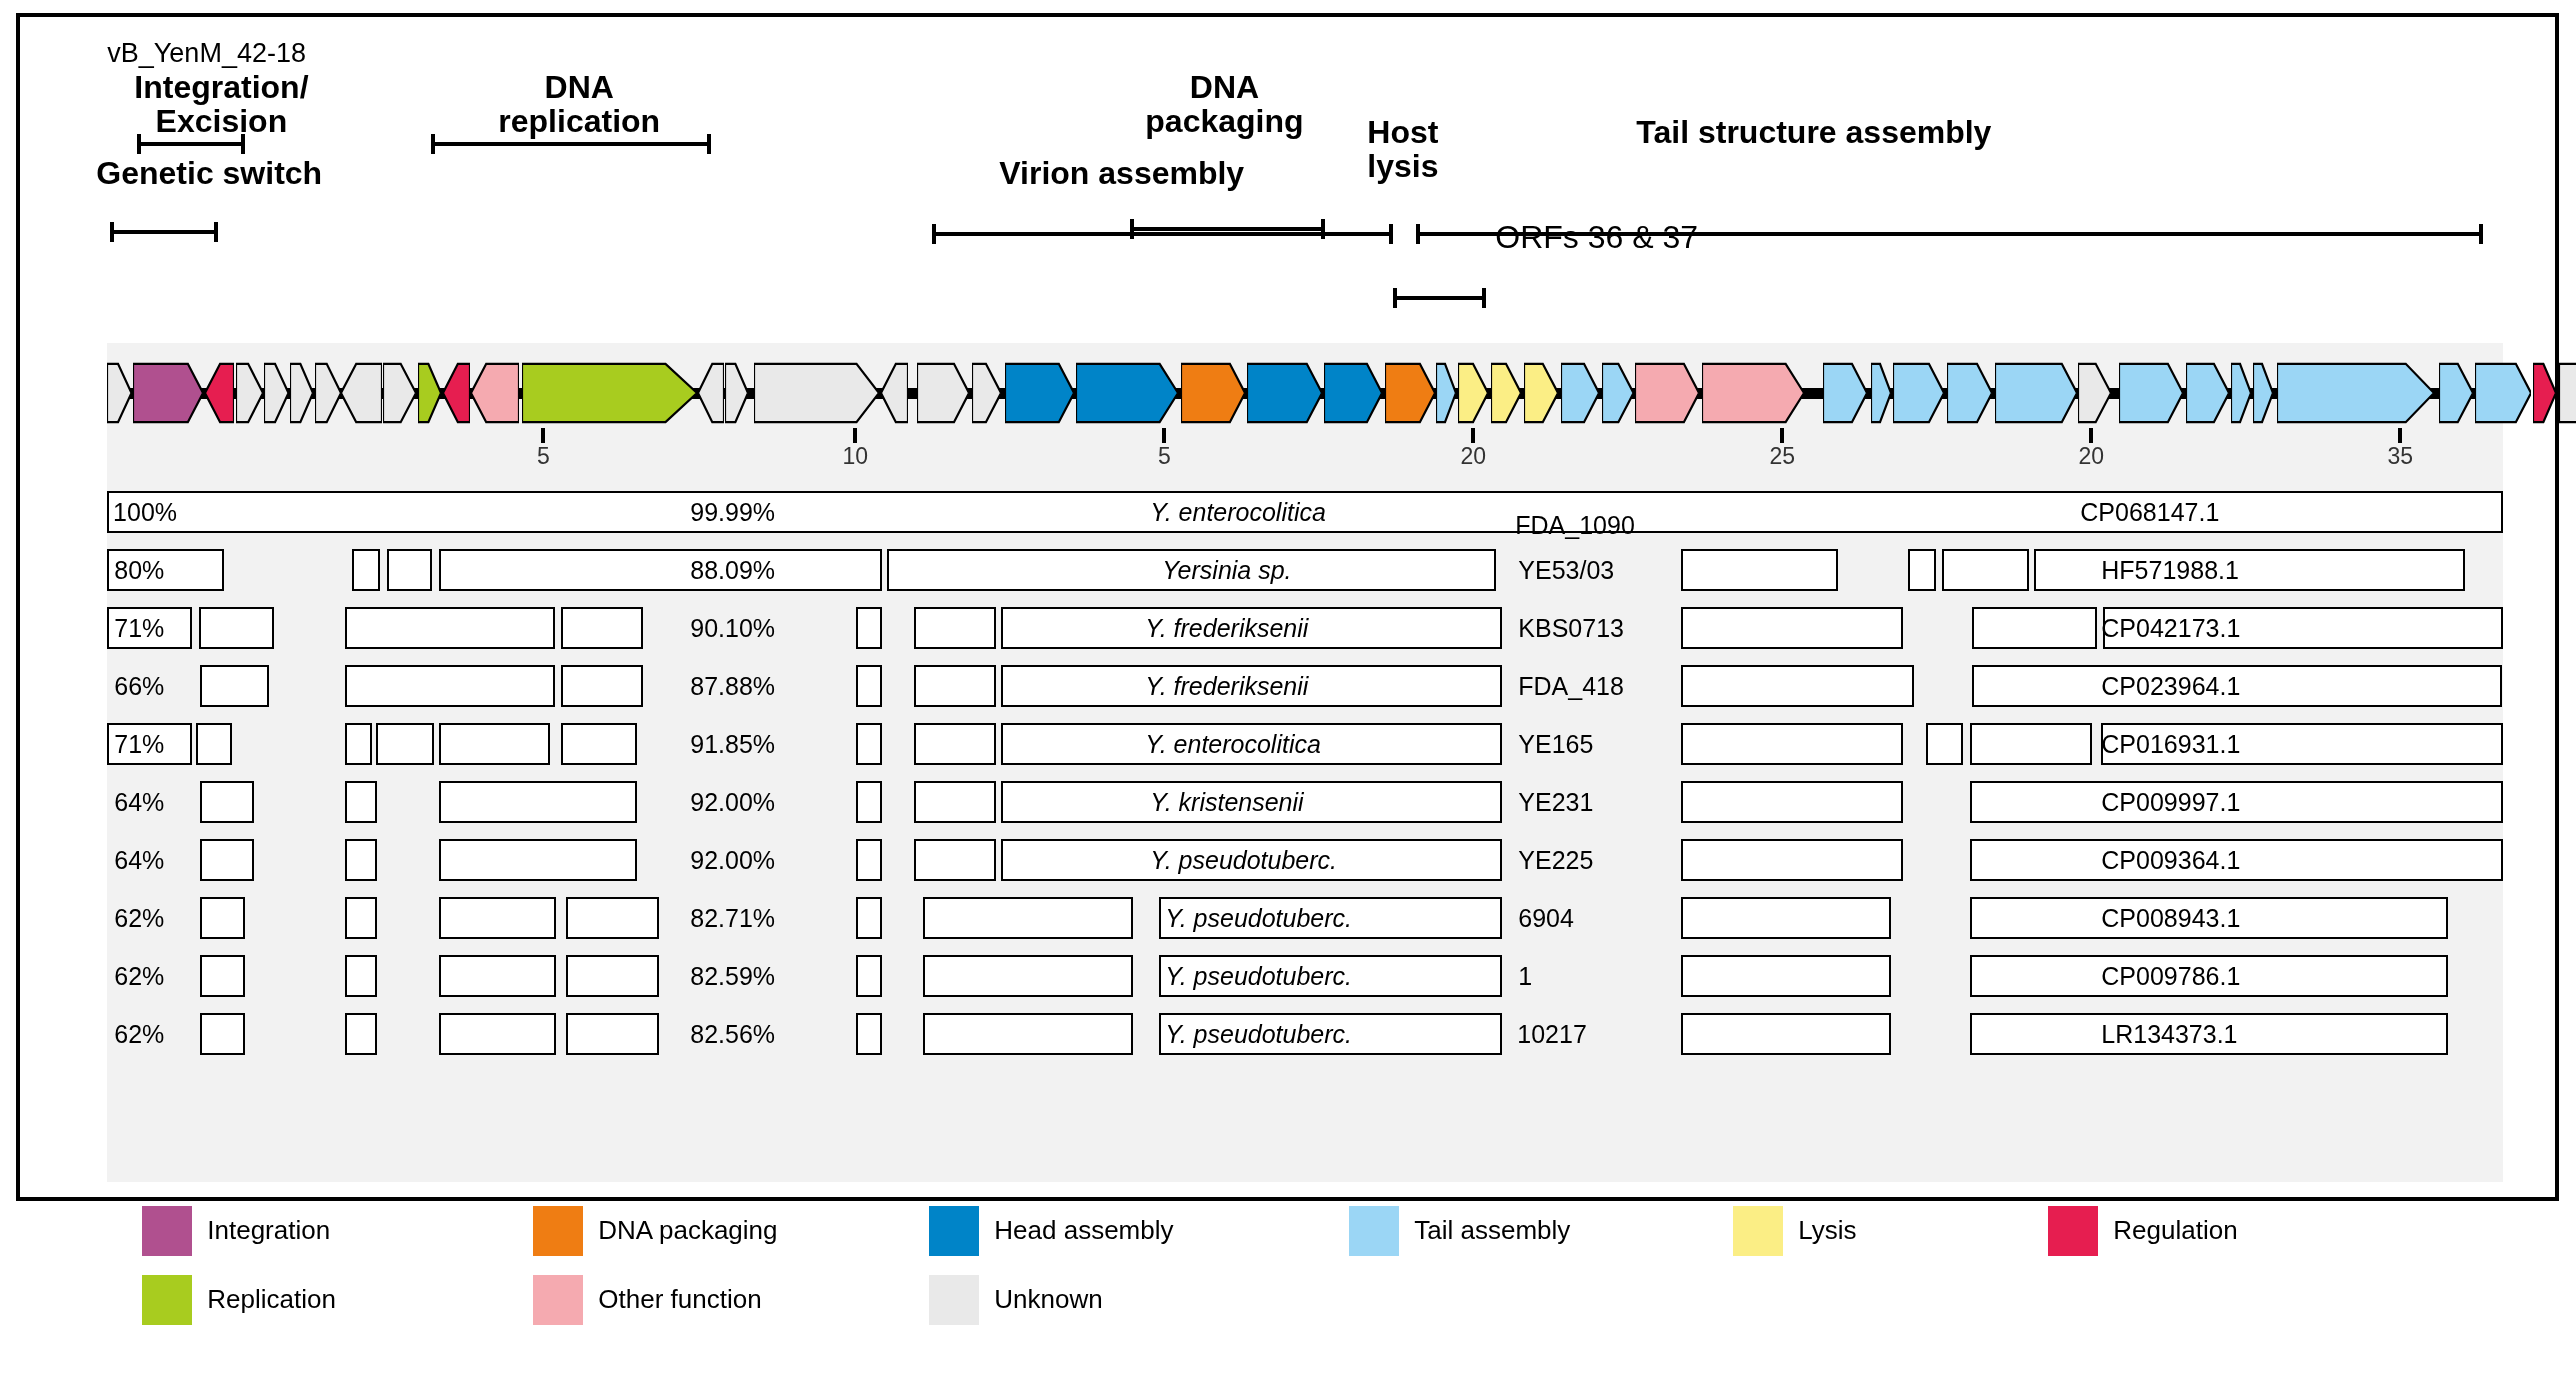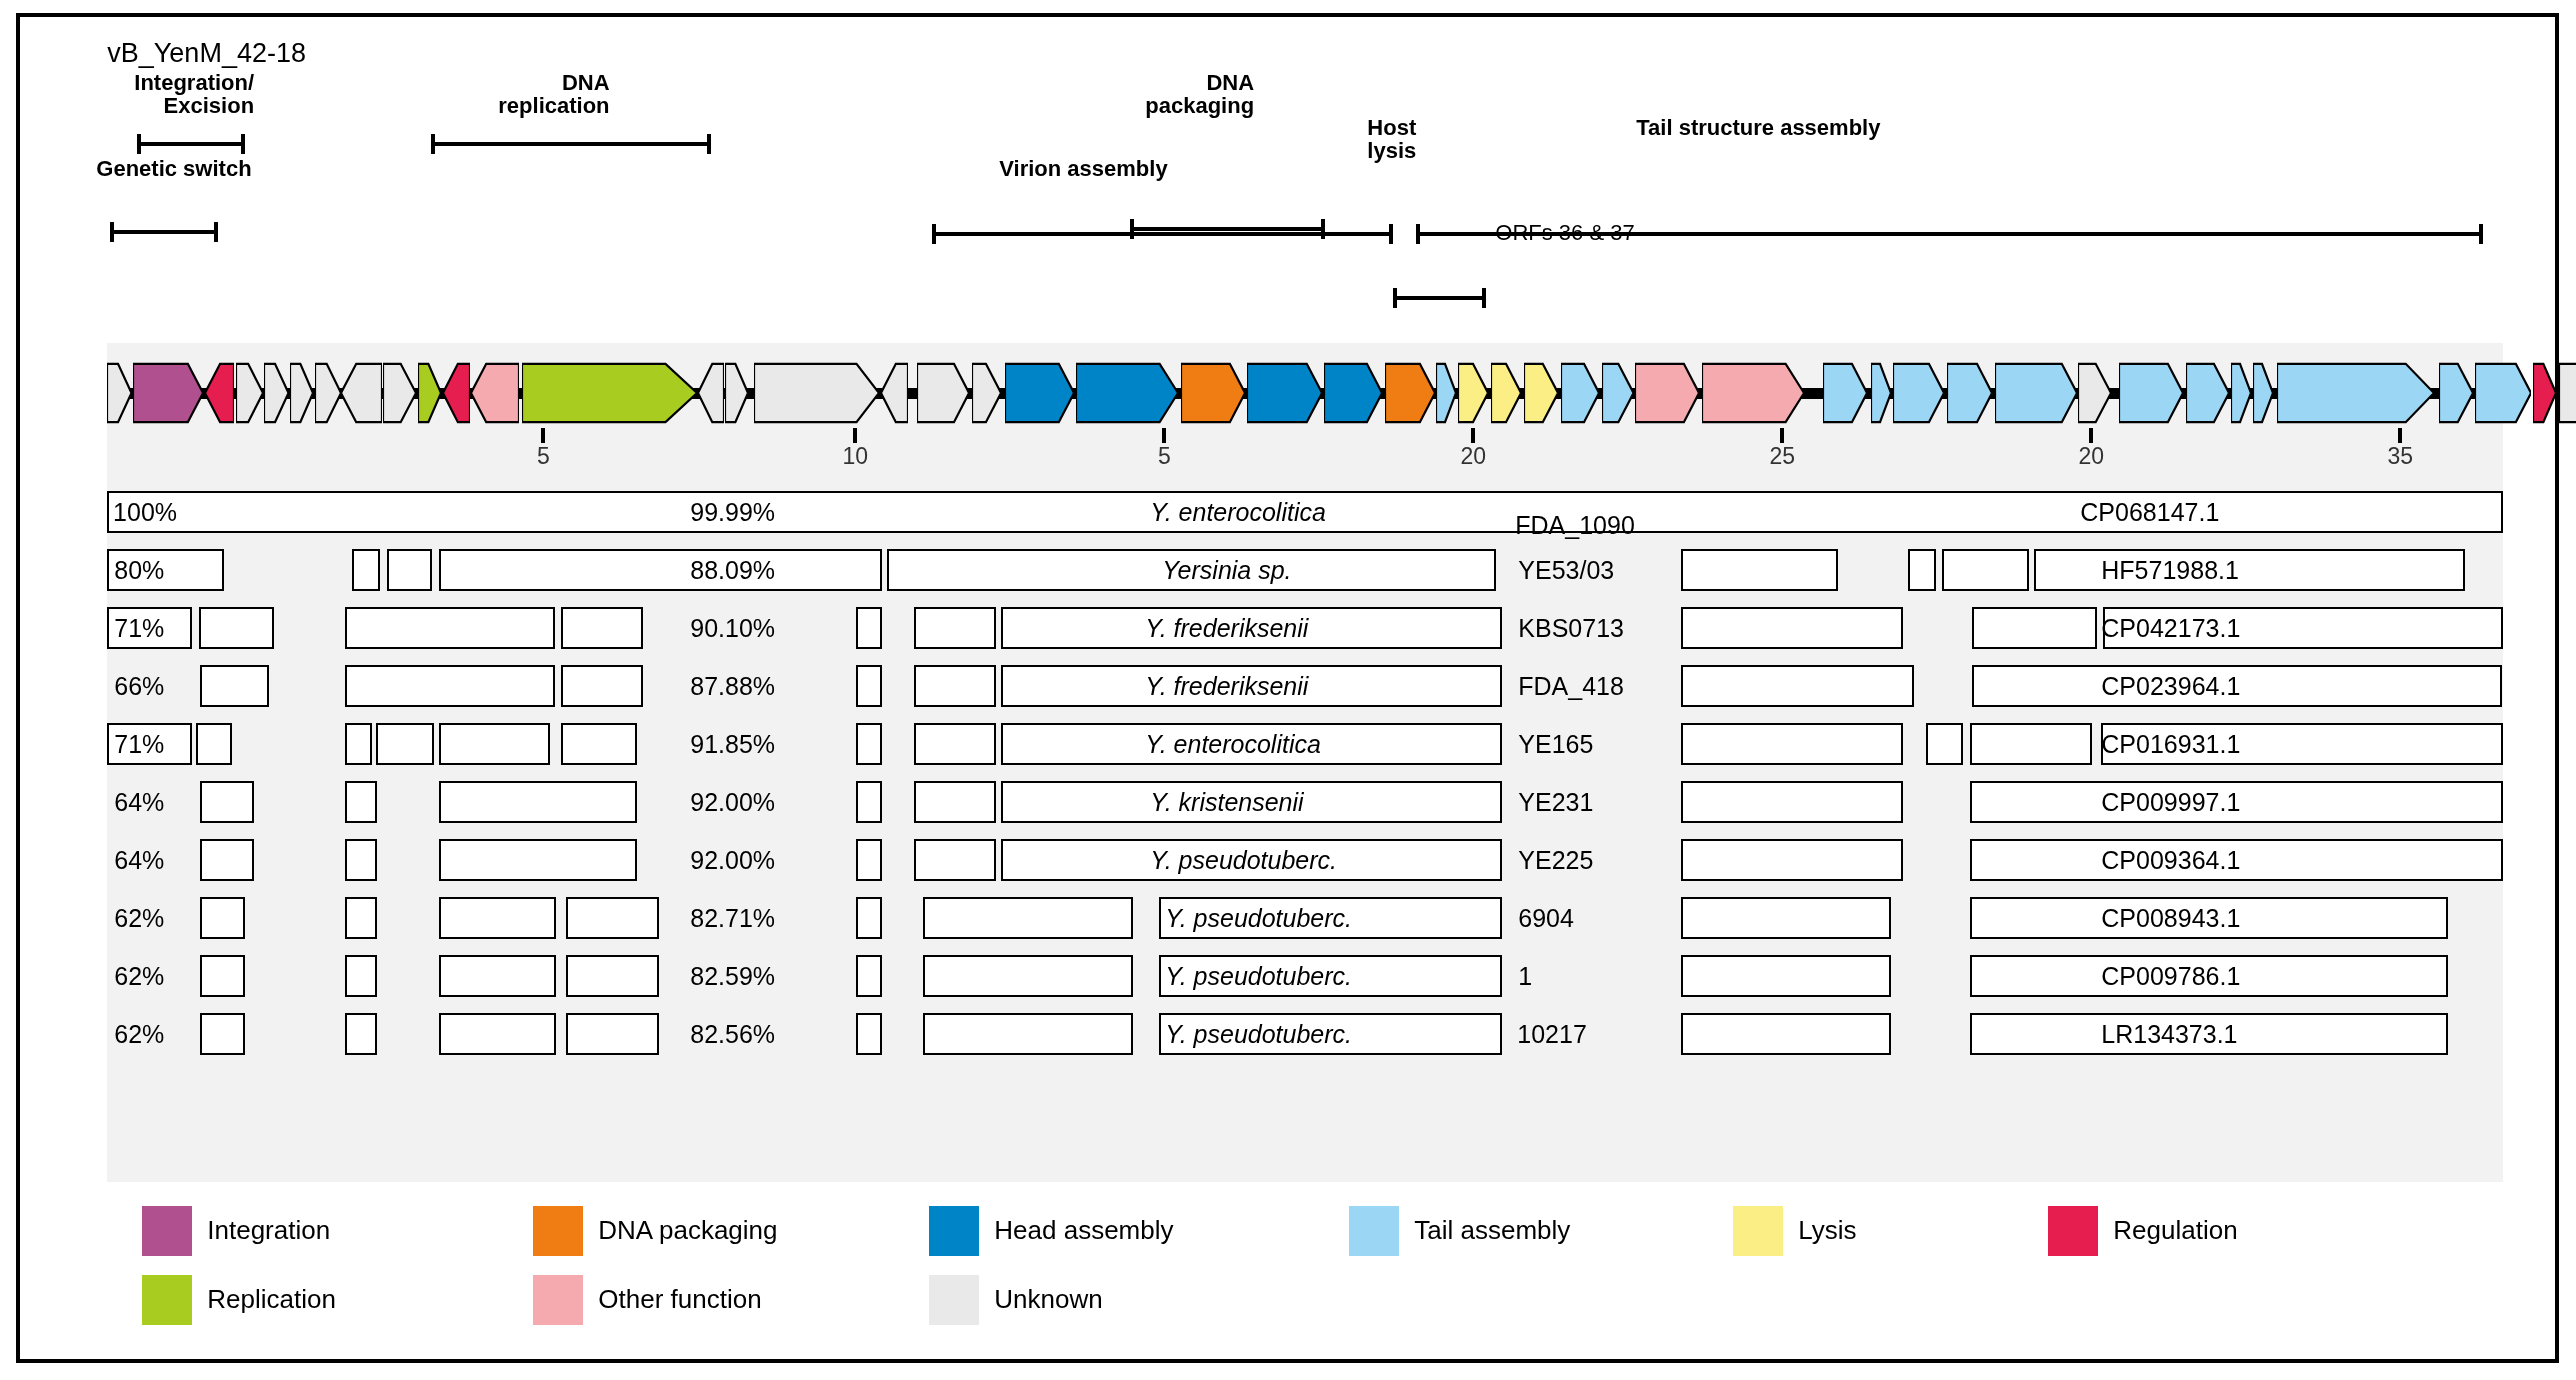--- a/index.html
+++ b/index.html
@@ -1,25 +1,25 @@
 <!DOCTYPE html>
 <html style="font-size:9.3px"><head>
 <meta charset="utf-8">
 <style>
   html,body{margin:0;padding:0;background:#fff;}
   body{font-family:"Liberation Sans",sans-serif;}
   #fig{position:relative;width:2576px;height:1380px;background:#fff;box-sizing:border-box;}
-  .outer-frame{position:absolute;left:16.3px;top:13px;width:2543px;height:1350px;border:4.1px solid #000;box-sizing:border-box;background:#fff;}
+  .outer-frame{position:absolute;left:16.3px;top:13px;width:2543px;height:1188px;border:4.1px solid #000;box-sizing:border-box;background:#fff;}
   .panel-bg{position:absolute;left:87px;top:326px;width:2396px;height:839px;background:#f2f2f2;}
 
   .txt{position:absolute;color:#000;white-space:nowrap;line-height:1.05;}
   .it{font-style:italic;}
 
   .phage-title{font-size:27px;font-weight:normal;}
-  .grp-label{font-size:22px;font-weight:bold;text-align:right;}
+  .grp-label{font-size:32px;font-weight:bold;text-align:center;}
 
   
   .bracket{position:absolute;}
   .bracket .bar{position:absolute;left:0;top:0;height:4.1px;background:#000;width:100%;}
   .bracket .cap{position:absolute;top:-8.2px;width:4.1px;height:20px;background:#000;}
   .bracket .cap.l{left:0;}
   .bracket .cap.r{right:0;}
 
   
   .genome{position:absolute;left:87px;top:341px;width:2396px;height:70px;}

